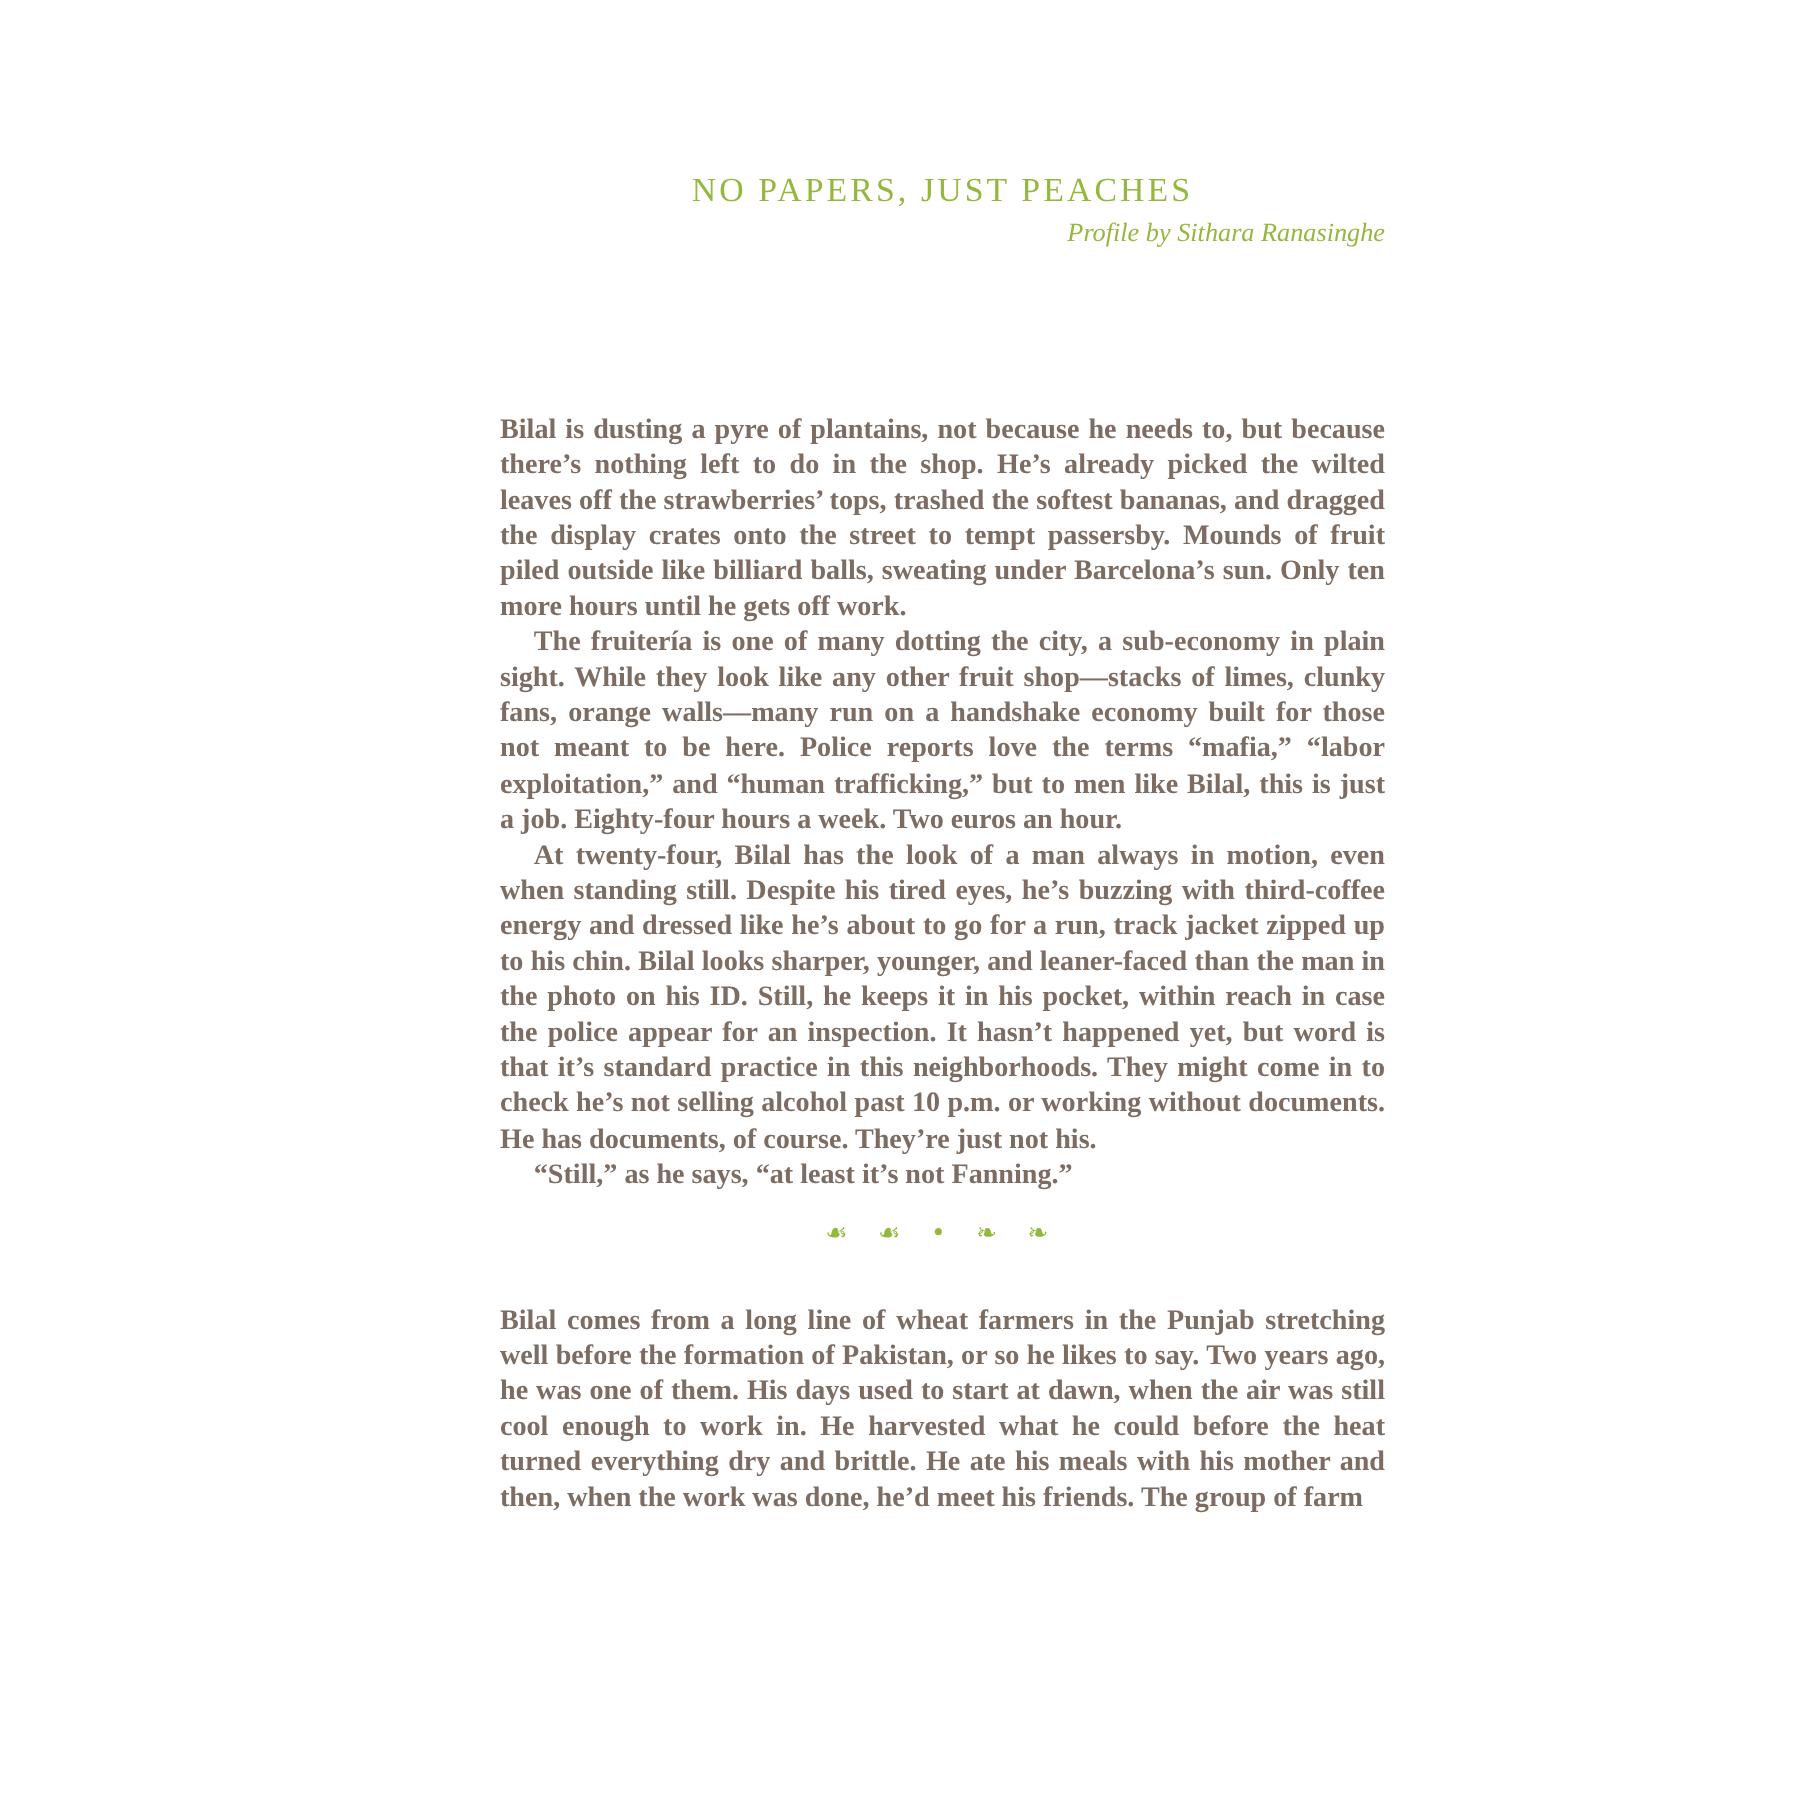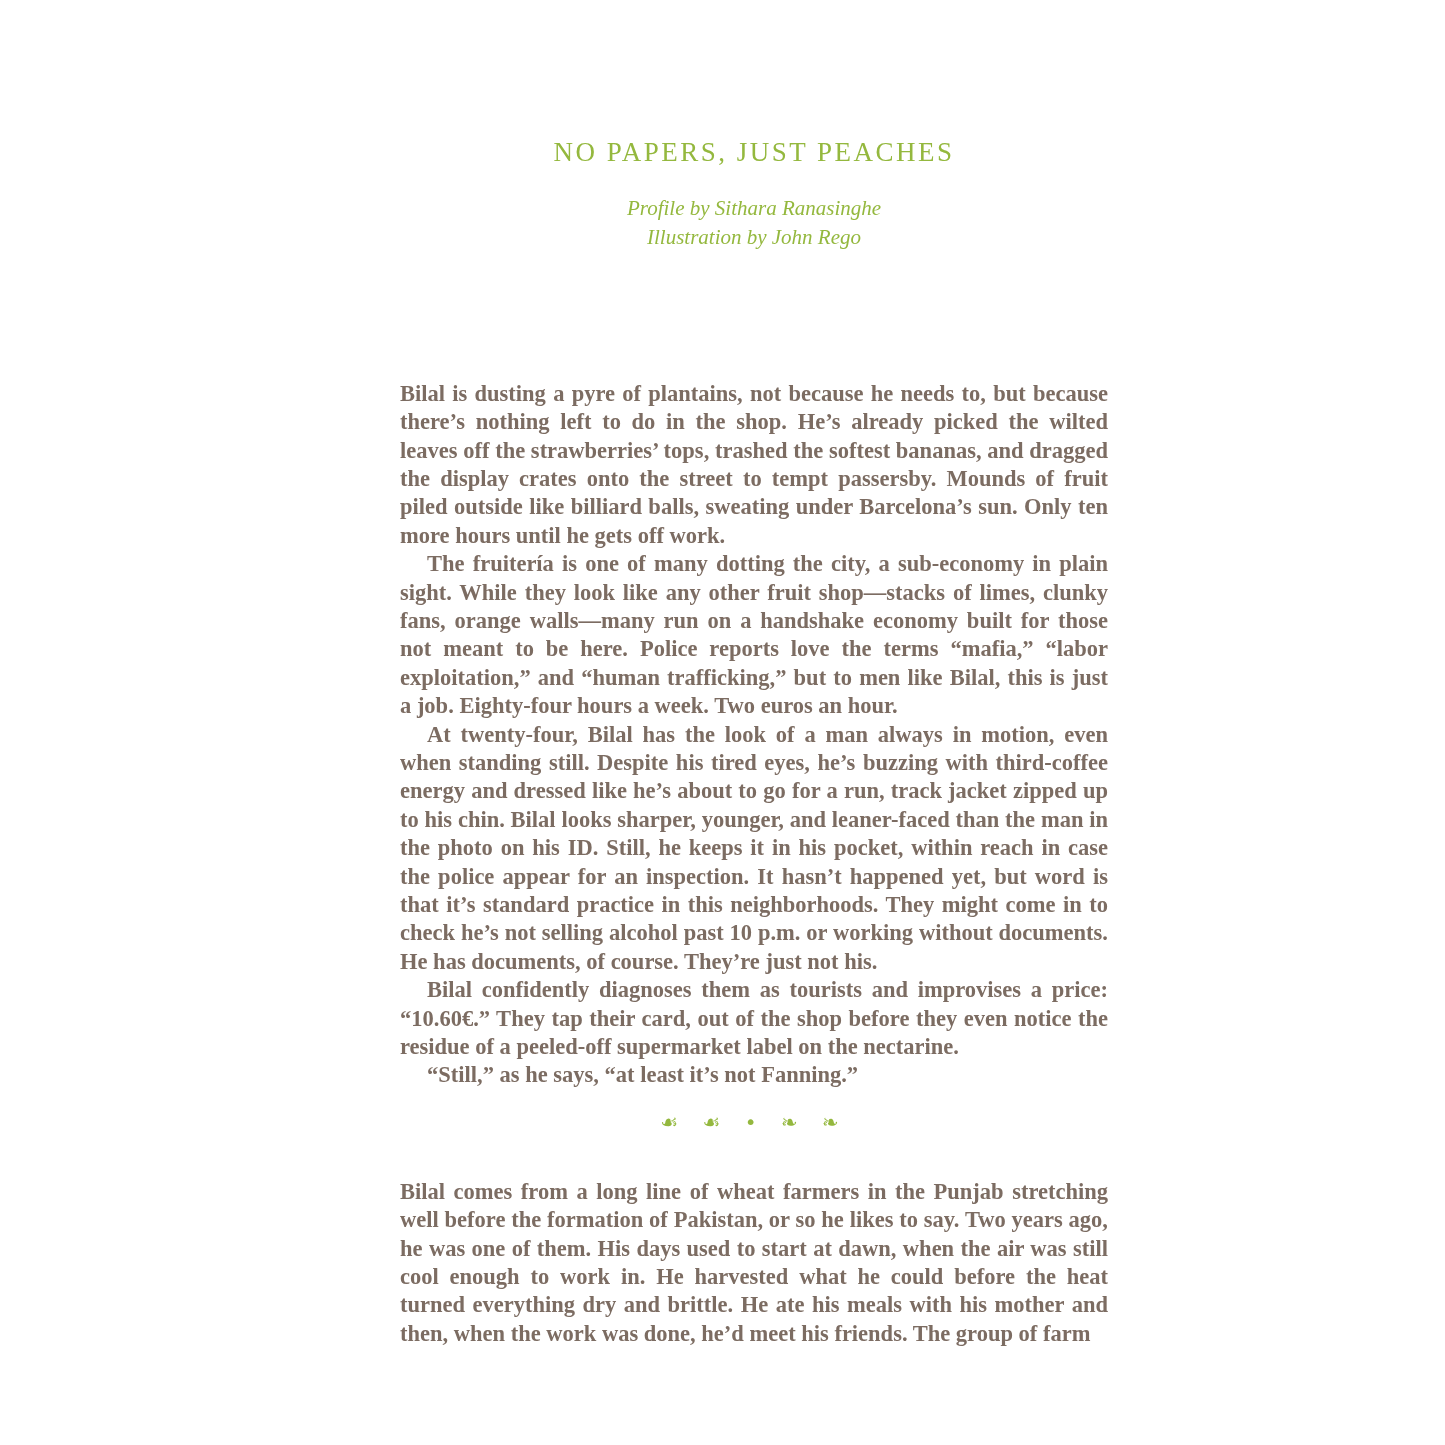--- a/index.html
+++ b/index.html
@@ -34,25 +34,26 @@
   .article-title {
     font-family: "Liberation Serif", serif;
     font-size: 27px;
     font-weight: normal;
     letter-spacing: 2.5px;
     color: var(--accent-green);
     line-height: 1.1;
   }
 
   .bylines {
-    margin-top: 26px;
+    margin-top: 4px;
     font-style: italic;
     font-size: 21px;
     line-height: 29px;
     color: var(--accent-green);
+    text-align: right;
   }
 
   .article-body {
     margin-top: 128px;
     font-size: 22.5px;
     line-height: 28.4px;
     color: var(--body-text);
     text-align: justify;
   }
 
@@ -73,30 +74,28 @@
 </head>
 <body>
 
 <div class="page">
   <div class="content">
 
     <header class="header">
       <h1 class="article-title">NO PAPERS, JUST PEACHES</h1>
       <div class="bylines">
         <div>Profile by Sithara Ranasinghe</div>
-        <div>Illustration by John Rego</div>
       </div>
     </header>
 
     <main class="article-body">
       <section>
         <p>Bilal is dusting a pyre of plantains, not because he needs to, but because there’s nothing left to do in the shop. He’s already picked the wilted leaves off the strawberries’ tops, trashed the softest bananas, and dragged the display crates onto the street to tempt passersby. Mounds of fruit piled outside like billiard balls, sweating under Barcelona’s sun. Only ten more hours until he gets off work.</p>
         <p class="indent">The fruitería is one of many dotting the city, a sub-economy in plain sight. While they look like any other fruit shop—stacks of limes, clunky fans, orange walls—many run on a handshake economy built for those not meant to be here. Police reports love the terms “mafia,” “labor exploitation,” and “human trafficking,” but to men like Bilal, this is just a job. Eighty-four hours a week. Two euros an hour.</p>
         <p class="indent">At twenty-four, Bilal has the look of a man always in motion, even when standing still. Despite his tired eyes, he’s buzzing with third-coffee energy and dressed like he’s about to go for a run, track jacket zipped up to his chin. Bilal looks sharper, younger, and leaner-faced than the man in the photo on his ID. Still, he keeps it in his pocket, within reach in case the police appear for an inspection. It hasn’t happened yet, but word is that it’s standard practice in this neighborhoods. They might come in to check he’s not selling alcohol past 10 p.m. or working without documents. He has documents, of course. They’re just not his.</p>
-        <p class="indent">Bilal confidently diagnoses them as tourists and improvises a price: “10.60€.” They tap their card, out of the shop before they even notice the residue of a peeled-off supermarket label on the nectarine.</p>
         <p class="indent">“Still,” as he says, “at least it’s not Fanning.”</p>
       </section>
 
       <div class="ornament">☙ ☙ • ❧ ❧</div>
 
       <section>
         <p>Bilal comes from a long line of wheat farmers in the Punjab stretching well before the formation of Pakistan, or so he likes to say. Two years ago, he was one of them. His days used to start at dawn, when the air was still cool enough to work in. He harvested what he could before the heat turned everything dry and brittle. He ate his meals with his mother and then, when the work was done, he’d meet his friends. The group of farm</p>
       </section>
     </main>
 

